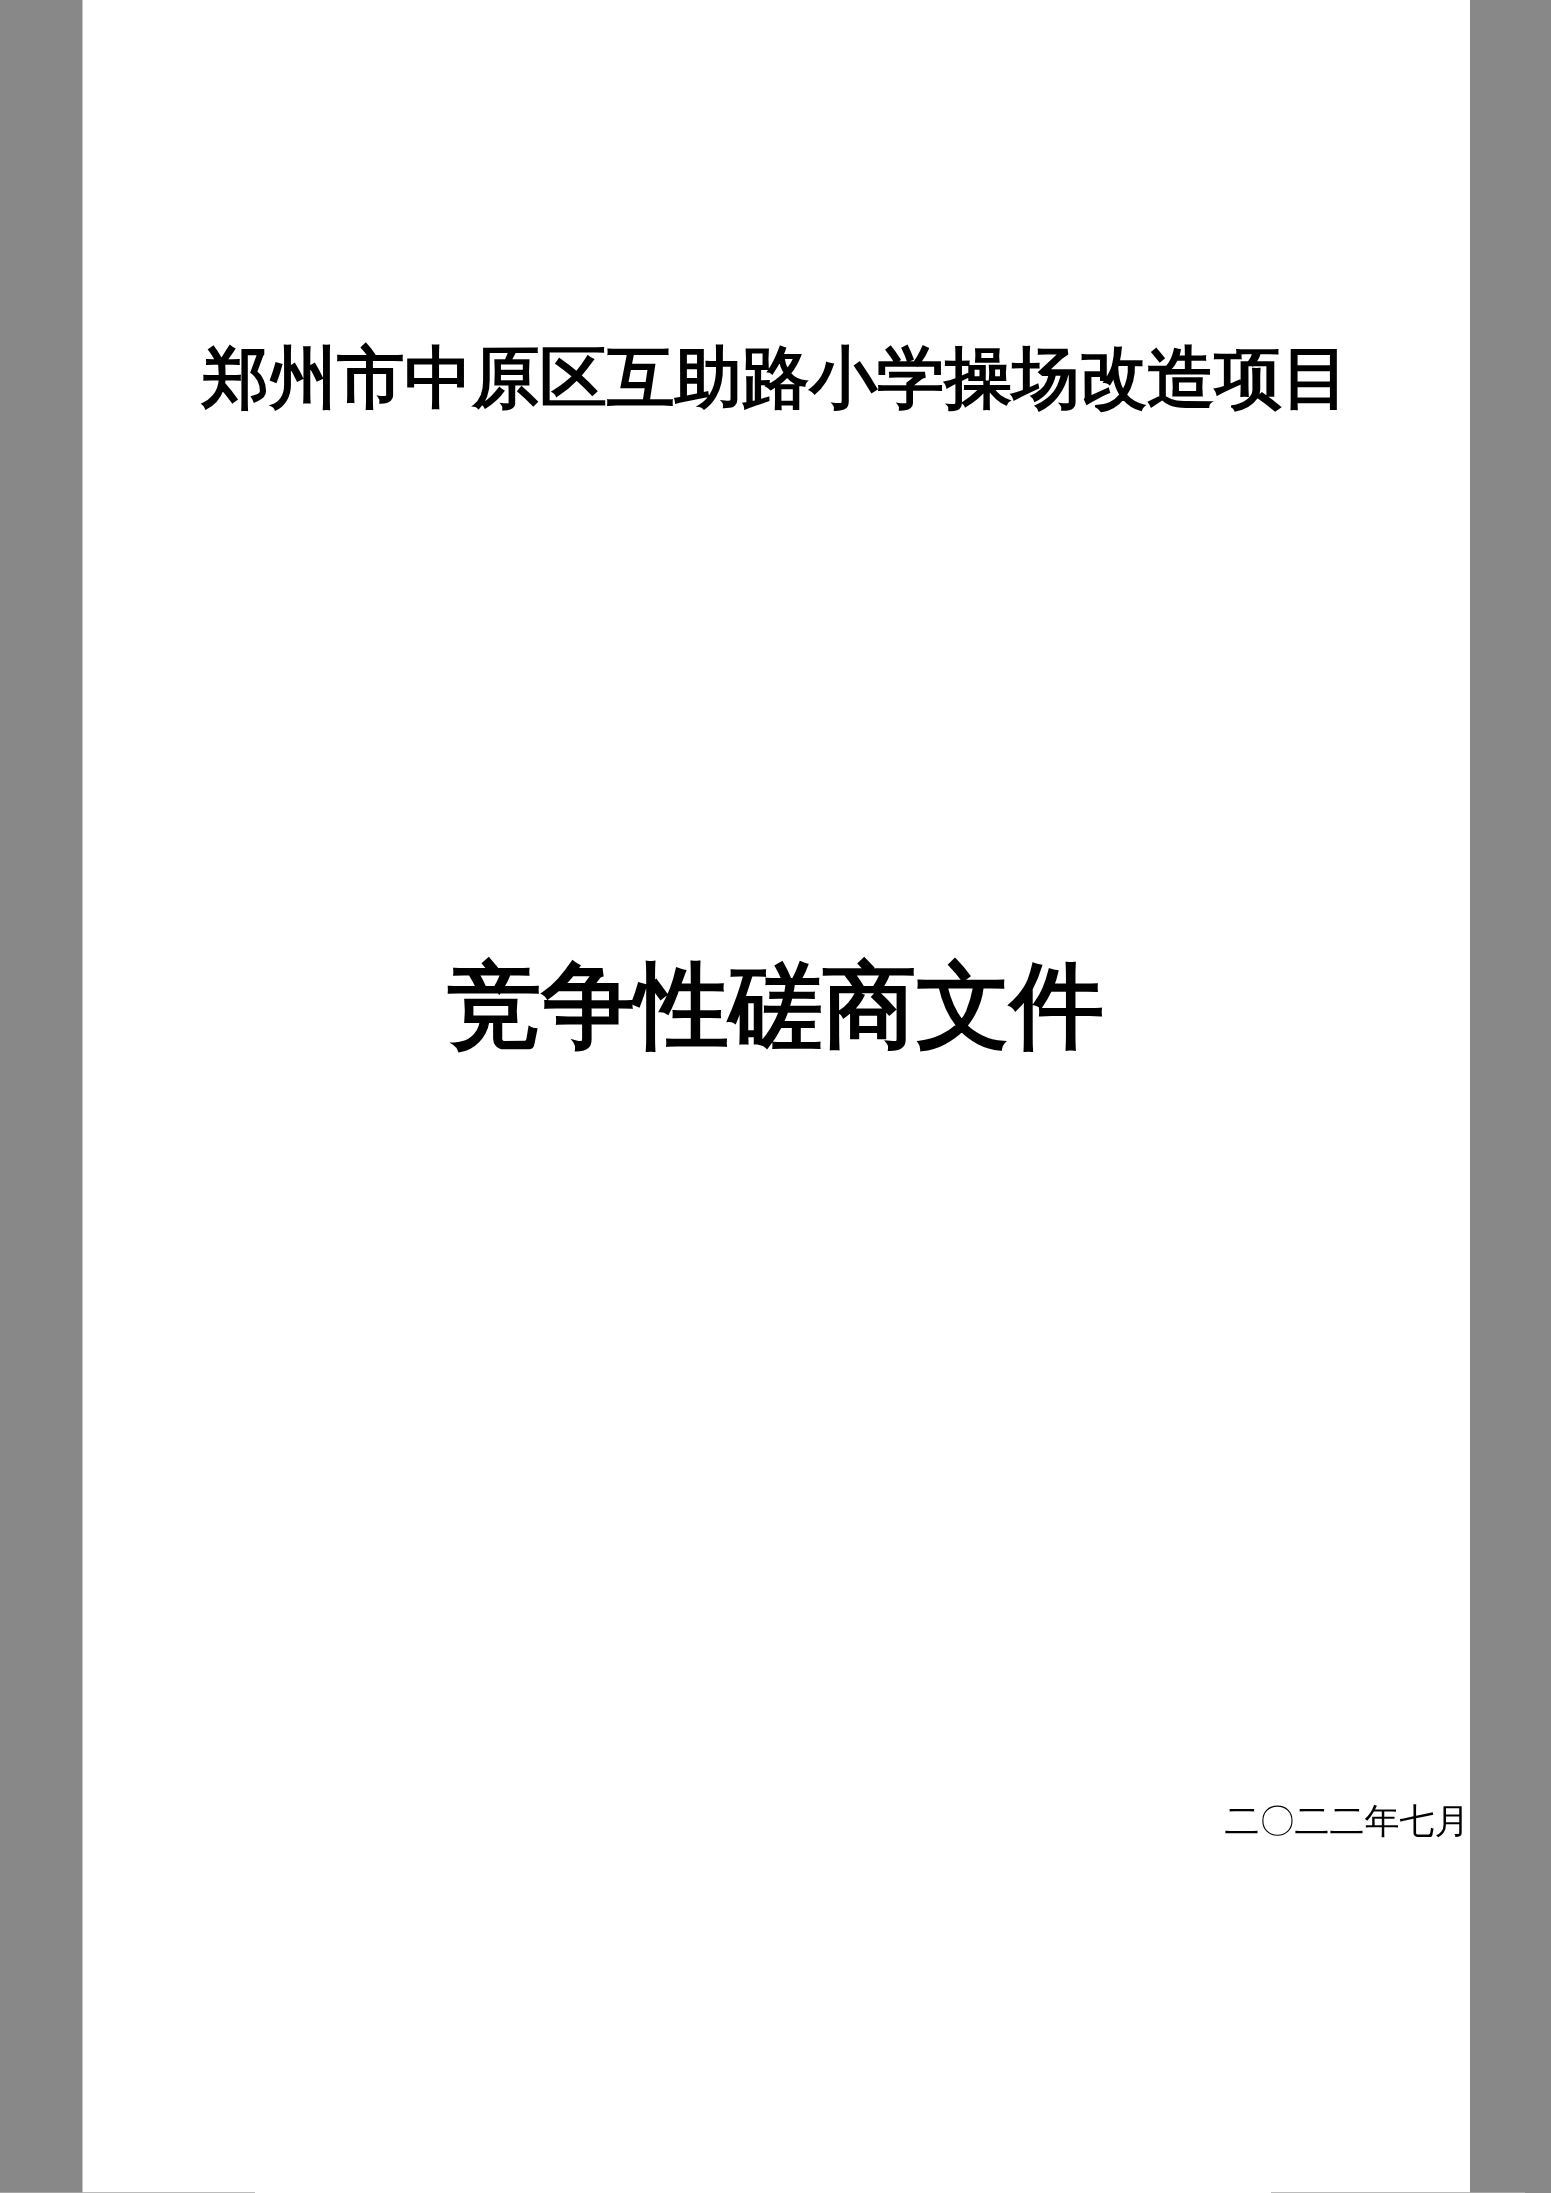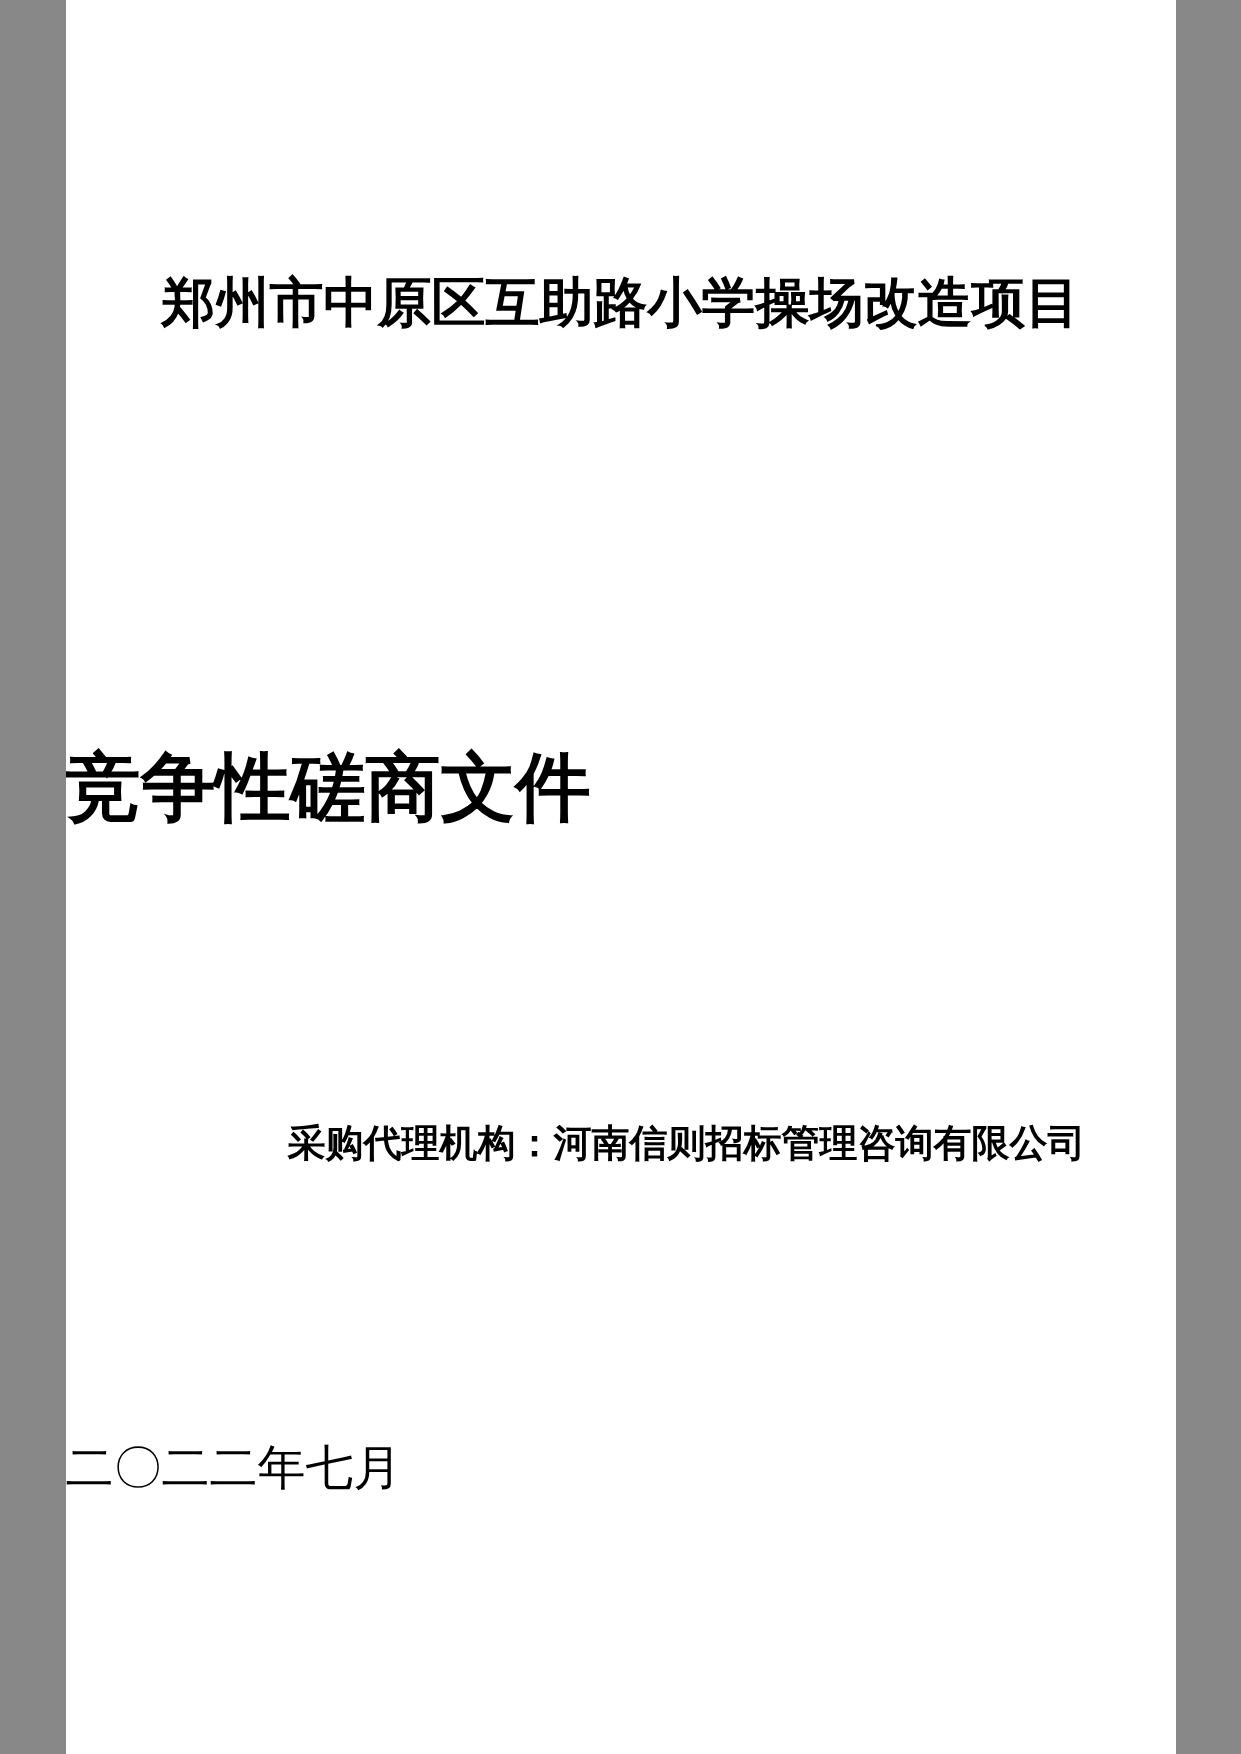--- a/index.html
+++ b/index.html
@@ -25,24 +25,25 @@
     margin: 0;
     text-align: center;
     font-size: 54px;
     line-height: 1;
     font-weight: 700;
     letter-spacing: 0px;
     white-space: nowrap;
   }
   .doc-title {
     position: absolute;
-    top: 750px;
+    top: 768px;
     left: 0;
     right: 0;
     margin: 0;
+    text-align: center;
     font-size: 75px;
     line-height: 1;
     font-weight: 700;
     white-space: nowrap;
   }
   .info-block {
     position: absolute;
     top: 1124px;
     left: 222px;
   }
@@ -56,37 +57,34 @@
   .info-line .label,
   .info-line .value {
     display: inline;
   }
   .pub-date {
     position: absolute;
     top: 1444px;
     left: 0;
     right: 0;
     margin: 0;
-    text-align: left;
-    font-size: 48px;
+    text-align: right;
+    font-size: 28px;
     line-height: 1;
     font-weight: 400;
     white-space: nowrap;
   }
 </style>
 </head>
 <body>
 
 <div class="page">
 
   <h1 class="project-title">郑州市中原区互助路小学操场改造项目</h1>
 
   <h2 class="doc-title">竞争性磋商文件</h2>
 
   <div class="info-block">
-    <p class="info-line">
-      <span class="label">采购代理机构：</span><span class="value">河南信则招标管理咨询有限公司</span>
-    </p>
   </div>
 
   <p class="pub-date">二〇二二年七月</p>
 
 </div>
 
 </body></html>

